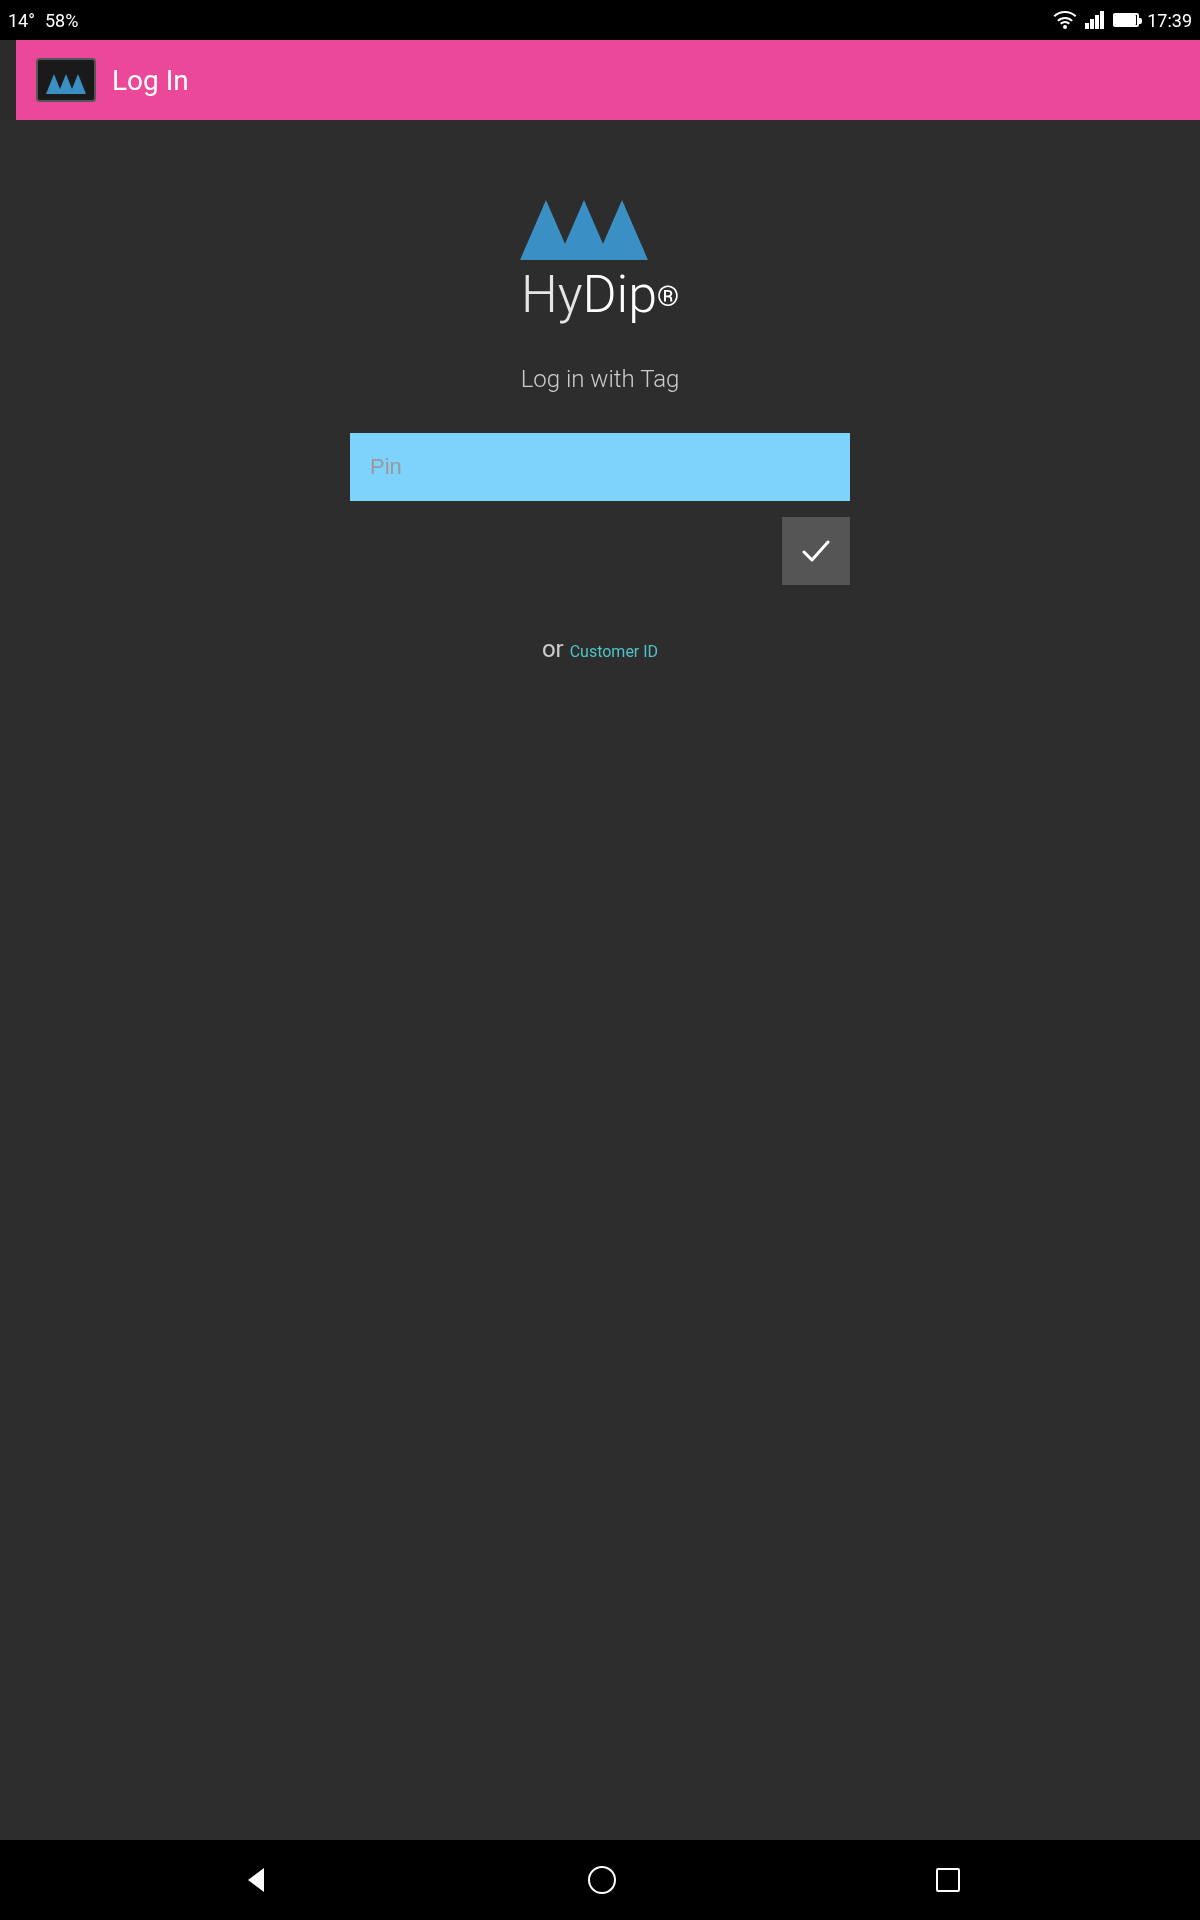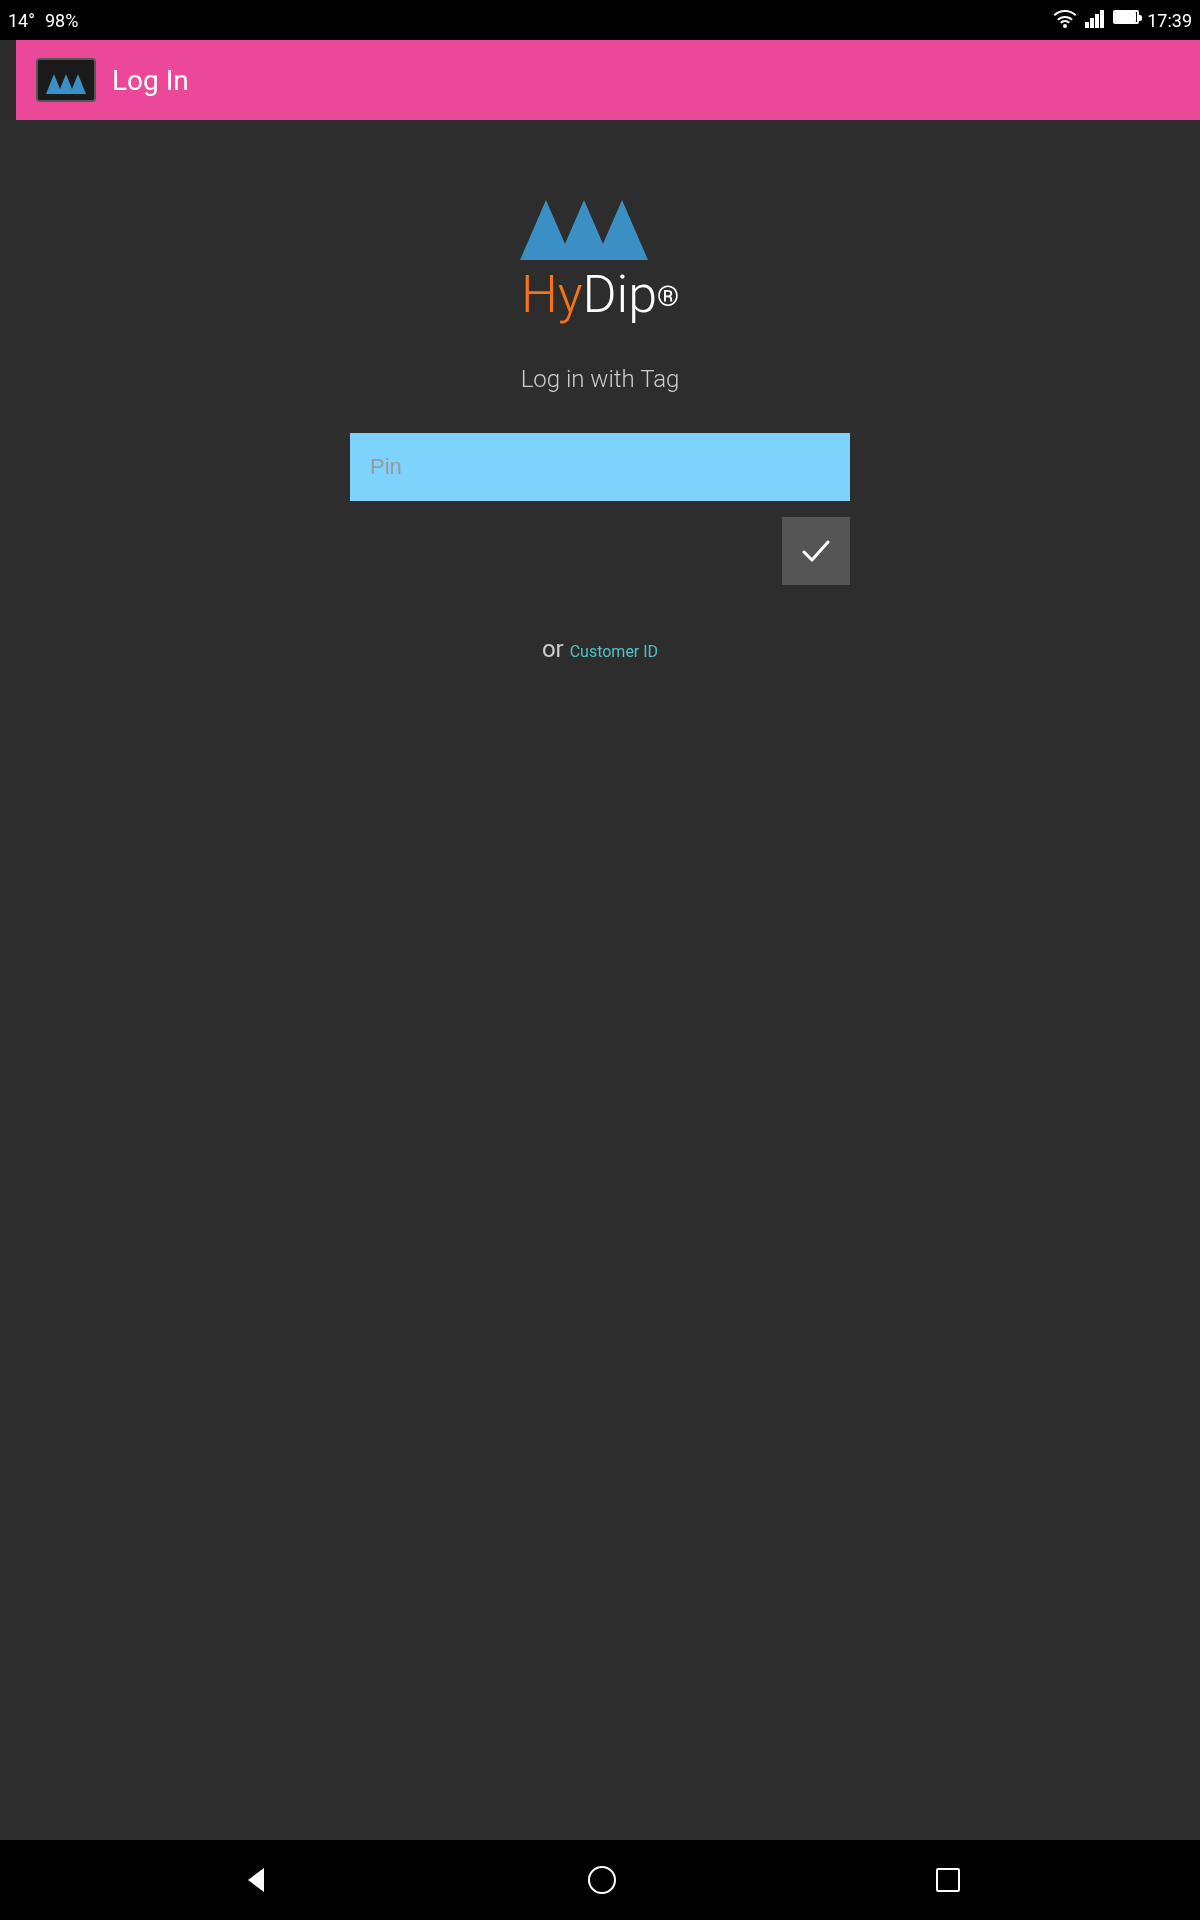--- a/index.html
+++ b/index.html
@@ -28,20 +28,21 @@
     .status-bar-left {
       display: flex;
       align-items: center;
       gap: 10px;
       color: #fff;
       font-size: 18px;
     }
 
     .status-bar-right {
       display: flex;
+      align-items: center;
       gap: 8px;
       color: #fff;
       font-size: 18px;
     }
 
     .battery-icon {
       width: 26px;
       height: 14px;
       border: 2px solid #fff;
       border-radius: 2px;
@@ -207,21 +208,21 @@
     .hydip-logo-svg {
       margin-bottom: 4px;
     }
   </style>
 </head>
 <body>
 
 <div class="status-bar">
   <div class="status-bar-left">
     <span>14°</span>
-    <span>98%</span>
+    <span>58%</span>
   </div>
   <div class="status-bar-right">
 
     <svg width="24" height="18" viewBox="0 0 24 18" fill="white">
       <path d="M12 14a2 2 0 1 1 0 4 2 2 0 0 1 0-4zm0-4a7 7 0 0 1 5 2.1l-1.4 1.4A5 5 0 0 0 12 12a5 5 0 0 0-3.6 1.5L7 12.1A7 7 0 0 1 12 10zm0-4a11 11 0 0 1 7.8 3.2L18.4 10.6A9 9 0 0 0 12 8a9 9 0 0 0-6.4 2.6L4.2 9.2A11 11 0 0 1 12 6zm0-4C8.1 2 4.6 3.5 2 6L.6 4.6A15.9 15.9 0 0 1 12 0c4.4 0 8.4 1.8 11.4 4.6L22 6A13.9 13.9 0 0 0 12 2z"></path>
     </svg>
 
     <svg width="20" height="18" viewBox="0 0 20 18" fill="white">
       <rect x="0" y="12" width="4" height="6"></rect>
       <rect x="5" y="8" width="4" height="10"></rect>
@@ -249,21 +250,21 @@
 
 <div class="main-content">
 
   <div class="logo-container">
     <svg class="hydip-logo-svg" width="160" height="80" viewBox="0 0 160 80">
       <polygon points="0,80 26,20 52,80" fill="#3a8fc4"></polygon>
       <polygon points="38,80 64,20 90,80" fill="#3a8fc4"></polygon>
       <polygon points="76,80 102,20 128,80" fill="#3a8fc4"></polygon>
     </svg>
     <div>
-      <span style="color:#f97316; font-size:52px; font-weight:300;">Hy</span><span style="color:#fff; font-size:52px; font-weight:300;">Dip</span><span style="color:#fff; font-size:28px; vertical-align:super;">®</span>
+      <span style="color:#e5e5e5; font-size:52px; font-weight:300;">Hy</span><span style="color:#fff; font-size:52px; font-weight:300;">Dip</span><span style="color:#fff; font-size:28px; vertical-align:super;">®</span>
     </div>
   </div>
 
   <div class="login-subtitle">Log in with Tag</div>
 
   <div class="login-form">
     <input class="input-field" type="password" placeholder="Pin" style="">
     <button class="submit-btn">
       <svg width="28" height="22" viewBox="0 0 28 22" fill="white">
         <polyline points="2,12 10,20 26,2" stroke="white" stroke-width="3" fill="none" stroke-linecap="round" stroke-linejoin="round"></polyline>

